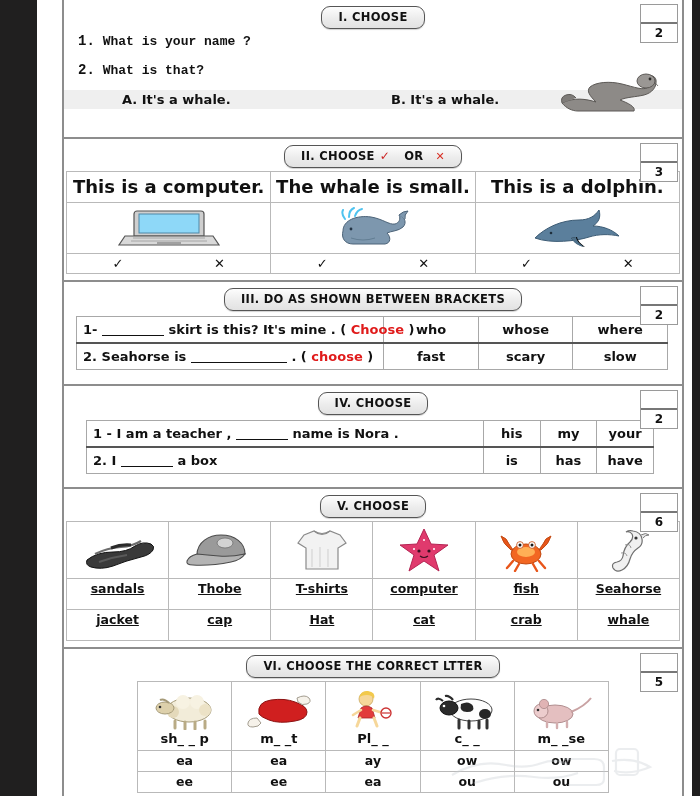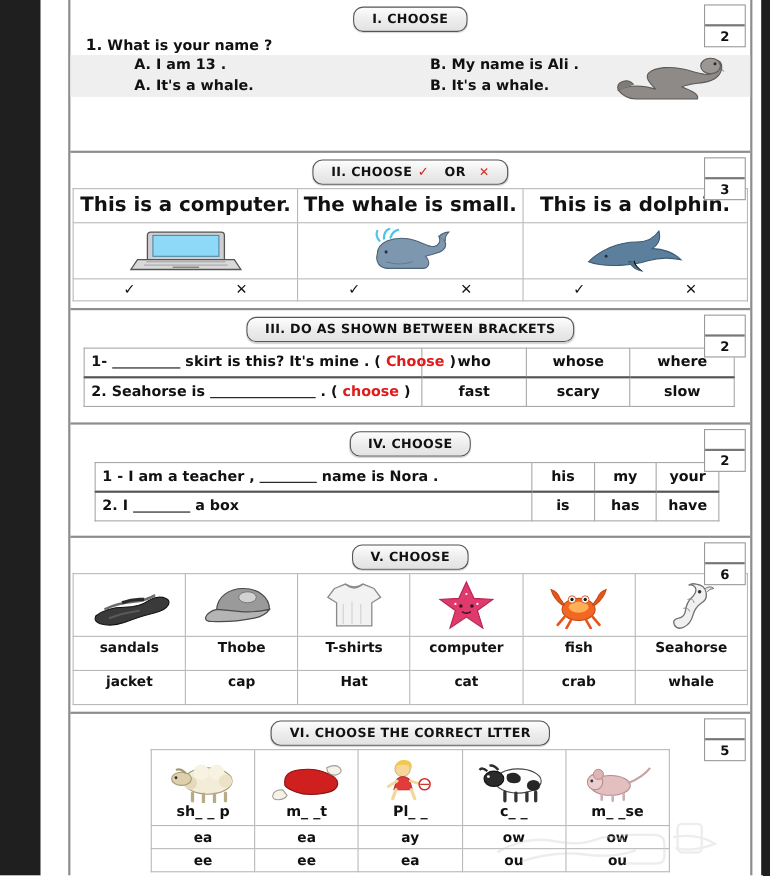--- a/index.html
+++ b/index.html
@@ -37,21 +37,21 @@
   .sec-title .or{margin-left:10px;}
   .score-box{
     position:absolute;top:4px;right:4px;width:36px;
     border:1px solid #9a9a9a;background:#fff;z-index:5;
   }
   .score-empty{height:17px;border-bottom:2px solid #777;}
   .score-val{height:18px;line-height:18px;text-align:center;
     font-size:12px;font-weight:bold;color:#111;}
 
   
-  .q-line{font-size:13px;font-weight:bold;color:#111;padding:1px 0 1px 14px;}
+  .q-line{font-size:13px;font-weight:bold;color:#111;padding:1px 0 12px 14px;font-family:Liberation Mono, monospace;}
   .q-num{font-size:14px;}
   .opt-row{display:flex;background:#efefef;padding:2px 0 2px 0;}
   .opt-a{width:50%;padding-left:58px;box-sizing:border-box;
     font-size:13px;font-weight:bold;color:#111;}
   .opt-b{width:50%;padding-left:18px;box-sizing:border-box;
     font-size:13px;font-weight:bold;color:#111;}
   .sec1-body{position:relative;padding-bottom:10px;}
   .seal-img{position:absolute;right:22px;bottom:2px;width:100px;height:48px;}
 
   
@@ -73,21 +73,21 @@
   .opt-cell{text-align:center;}
   .red{color:#e01b1b;}
   .blank{display:inline-block;border-bottom:1.6px solid #111;vertical-align:-2px;}
   .sec3-wrap{padding:2px 14px 10px 12px;}
   .sec4-wrap{padding:2px 28px 10px 22px;}
 
   
   .sec5-wrap{padding:0 2px 6px 2px;}
   .sec5 td{text-align:center;}
   .sec5 td.pic{height:52px;vertical-align:middle;padding:2px;}
-  .sec5 td.w{padding:2px 0 13px;font-size:12.5px;}
+  .sec5 td.w{padding:2px 0 13px;font-size:12.5px;text-decoration:underline;}
 
   
   .sec6-wrap{padding:0 0 8px 0;display:flex;justify-content:center;}
   .sec6{width:472px;}
   .sec6 td{text-align:center;}
   .sec6 td.pic{height:46px;vertical-align:bottom;padding:2px 2px 0;border-bottom:none;}
   .sec6 td.word{padding:1px 0 4px;font-size:13px;border-top:none;}
   .sec6 td.ch{padding:2px 0 3px;font-size:12.5px;}
 
   .watermark{
@@ -113,23 +113,23 @@
         <div class="score-val">2</div>
       </div>
       <div class="sec-title-row">
         <div class="sec-title">I. CHOOSE</div>
       </div>
       <div class="sec1-body">
         <div class="q-line">
           <span class="q-num">1.</span>
           <span>What is your name ?</span>
         </div>
-        <div class="opt-row">
-          <div class="opt-a">A. I am 13  .</div>
-          <div class="opt-b">B. My name is Ali .</div>
+        <div class="q-line">
+          <span class="q-num">2.</span>
+          <span>What is that?</span>
         </div>
         <div class="opt-row">
           <div class="opt-a">A. It's a whale.</div>
           <div class="opt-b">B. It's a whale.</div>
         </div>
         <svg class="seal-img" viewBox="0 0 100 48">
           <path d="M2 34 C14 28 26 30 36 33 C30 27 26 22 30 18 C36 13 50 12 62 15 C74 18 84 22 88 18 C92 14 90 9 84 8 C88 5 95 6 96 11 C97 18 92 24 84 26 C76 28 66 28 60 31 C68 34 76 38 74 42 L18 42 C12 42 6 39 2 34 Z" fill="#8d8a87" stroke="#5c5956" stroke-width="1"></path>
           <ellipse cx="86" cy="12" rx="9" ry="7" fill="#9a9794" stroke="#5c5956" stroke-width="1"></ellipse>
           <circle cx="90" cy="10" r="1.4" fill="#2c2a28"></circle>
           <path d="M94 14 q3 1 4 3" stroke="#5c5956" stroke-width=".8" fill="none"></path>

